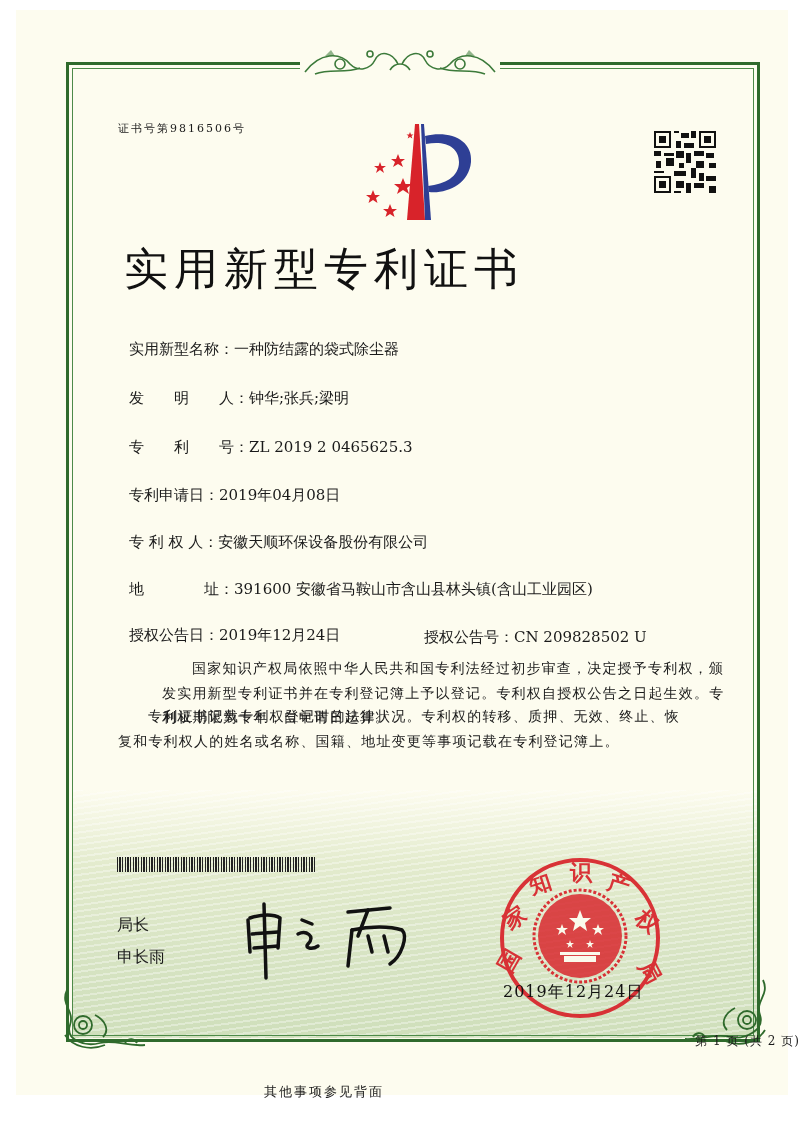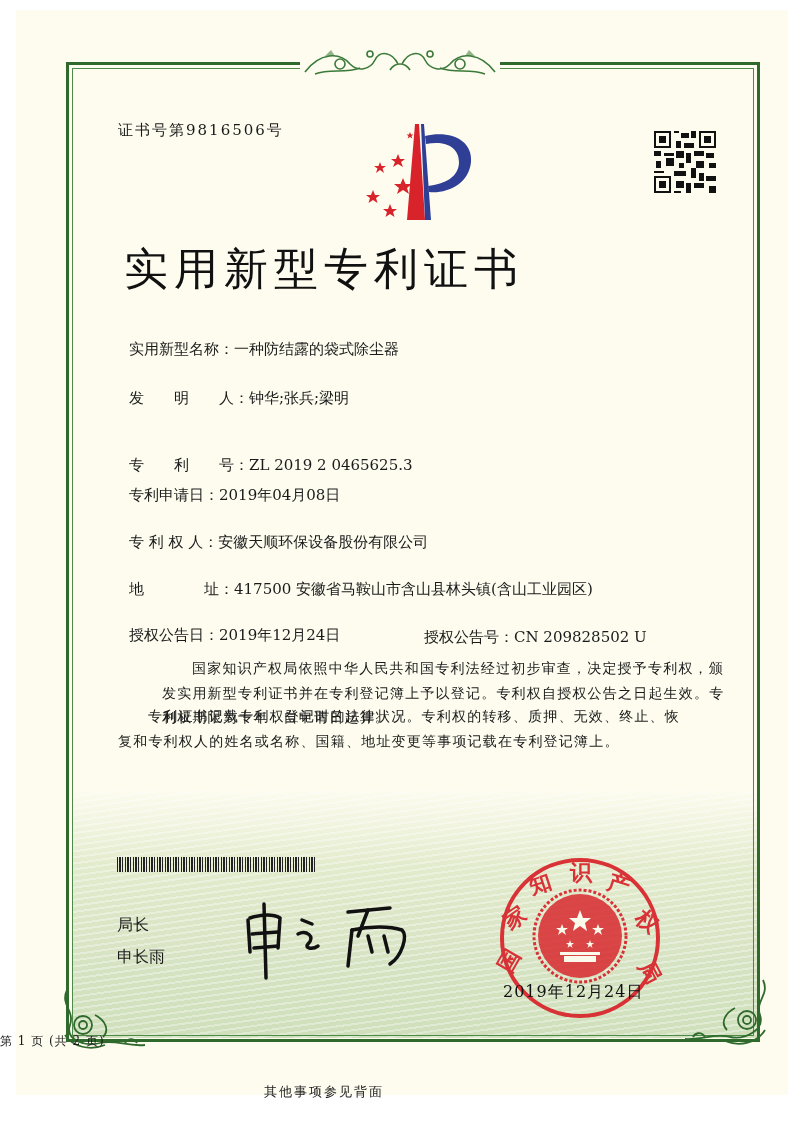--- a/index.html
+++ b/index.html
@@ -11,40 +11,40 @@
       repeating-linear-gradient(172deg, rgba(255,255,255,0.35) 0 2px, rgba(255,255,255,0) 2px 6px),
       linear-gradient(180deg, rgba(230,238,205,0) 0%, #e3ebcd 30%, #d6e3c2 70%, #cfdfbb 100%); }
   .frame-outer { position:absolute; left:66px; top:62px; width:694px; height:980px;
     border:3px solid #2f6a2c; box-sizing:border-box; }
   .frame-inner { position:absolute; left:72px; top:68px; width:682px; height:968px;
     border:1px solid #4d8a49; box-sizing:border-box; }
   .ornament { position:absolute; color:#3c7a3a; }
   .orn-top { left:300px; top:42px; width:200px; height:40px; background:#fdfcef; }
   .orn-bl { left:55px; top:985px; width:95px; height:75px; background:transparent; }
   .orn-br { left:680px; top:975px; width:95px; height:85px; }
-  .cert-no { position:absolute; left:118px; top:121px; font-size:15px; letter-spacing:2px; }
+  .cert-no { position:absolute; left:118px; top:121px; font-size:11px; letter-spacing:2px; }
   .logo { position:absolute; left:355px; top:122px; width:120px; height:100px; }
   .qr { position:absolute; left:654px; top:131px; width:62px; height:62px; }
   .title { position:absolute; left:0; width:648px; top:240px; text-align:center;
     font-size:44px; letter-spacing:6px; font-family:"DejaVu Sans","Liberation Sans",sans-serif; font-weight:normal; color:#111; }
   .field { position:absolute; left:118px; font-size:15px; white-space:nowrap; }
   .field .lbl { display:inline-block;margin-left:11px; }
-  .f1 { top:340px; } .f2 { top:389px; } .f3 { top:456px; } .f4 { top:486px; }
+  .f1 { top:340px; } .f2 { top:389px; } .f3 { top:438px; } .f4 { top:486px; }
   .f5 { top:533px; } .f6 { top:580px; } .f7 { top:626px; } .f8 { top:628px; left:413px; }
   .para { position:absolute; left:118px; width:572px; font-size:14px; line-height:24.5px;
     text-indent:30px; letter-spacing:1.2px; }
   .p1 { top:656px;margin-left:44px; } .p2 { top:704px; }
   .barcode { position:absolute; left:117px; top:857px; width:198px; height:15px;
     background:repeating-linear-gradient(90deg,#222 0 1px,transparent 1px 2px,#222 2px 4px,transparent 4px 5px,#222 5px 6px,transparent 6px 8px); }
   .director-title { position:absolute; left:117px; top:915px; font-size:16px; font-family:"DejaVu Sans","Liberation Sans",sans-serif; }
   .director-name { position:absolute; left:117px; top:947px; font-size:16px; font-family:Liberation Sans, sans-serif; }
   .signature { position:absolute; left:240px; top:900px; width:180px; height:80px; }
   .seal { position:absolute; left:488px; top:848px; width:184px; height:170px; }
   .seal-date { position:absolute; left:503px; top:982px; font-size:16px; color:#111; letter-spacing:1px; }
-  .page-no { position:absolute; left:0; width:800px; top:1033px; text-align:left; font-size:12px; letter-spacing:1px; }
+  .page-no { position:absolute; left:0; width:800px; top:1033px; text-align:right; font-size:12px; letter-spacing:1px; }
   .footer { position:absolute; left:0; width:648px; top:1083px; text-align:center; font-size:13px; letter-spacing:2px; }
 </style>
 </head>
 <body>
 
 <div class="paper"></div>
 <div class="guilloche"></div>
 <div class="frame-outer"></div>
 <div class="frame-inner"></div>
 
@@ -158,21 +158,21 @@
 <div class="field f3">
   <span class="lbl">专　　利　　号：</span><span>ZL 2019 2 0465625.3</span>
 </div>
 <div class="field f4">
   <span class="lbl">专利申请日：</span><span>2019年04月08日</span>
 </div>
 <div class="field f5">
   <span class="lbl">专 利 权 人：</span><span>安徽天顺环保设备股份有限公司</span>
 </div>
 <div class="field f6">
-  <span class="lbl">地　　　　址：</span><span>417500 安徽省马鞍山市含山县林头镇(含山工业园区)</span>
+  <span class="lbl">地　　　　址：</span><span>391600 安徽省马鞍山市含山县林头镇(含山工业园区)</span>
 </div>
 <div class="field f7">
   <span class="lbl">授权公告日：</span><span>2019年12月24日</span>
 </div>
 <div class="field f8">
   <span class="lbl">授权公告号：</span><span>CN 209828502 U</span>
 </div>
 
 <div class="para p1">国家知识产权局依照中华人民共和国专利法经过初步审查，决定授予专利权，颁发实用新型专利证书并在专利登记簿上予以登记。专利权自授权公告之日起生效。专利权期限为十年，自申请日起算。</div>
 <div class="para p2">专利证书记载专利权登记时的法律状况。专利权的转移、质押、无效、终止、恢复和专利权人的姓名或名称、国籍、地址变更等事项记载在专利登记簿上。</div>

